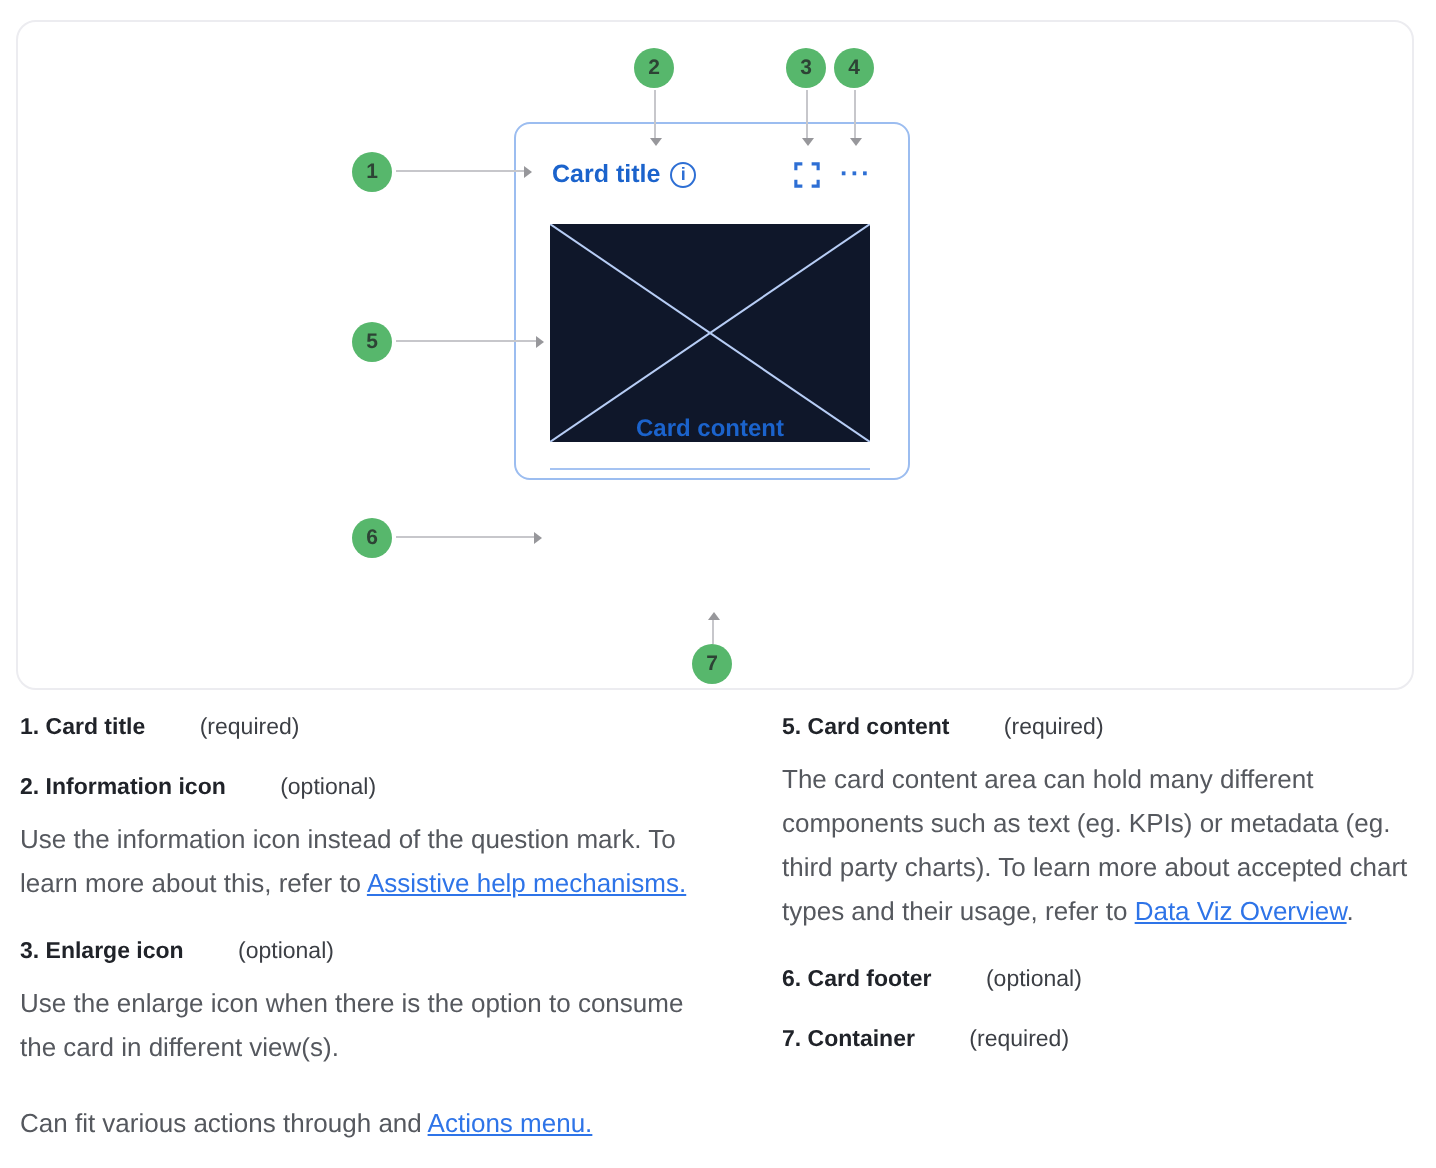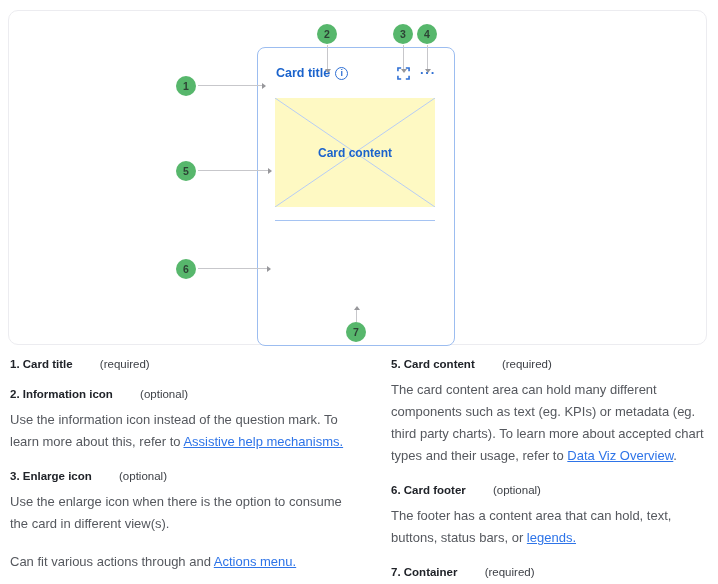--- a/index.html
+++ b/index.html
@@ -5,39 +5,39 @@
   * { box-sizing: border-box; margin: 0; padding: 0; }
   html,body { background:#ffffff; width:718px; }
   body { font-family:"Liberation Sans", sans-serif; color:#55585e; }
 
   
   .panel {
     position:relative; margin:10px 0 0 8px; width:699px; height:335px;
     border:1px solid #ececf0; border-radius:10px; background:#ffffff;
   }
   .card {
-    position:absolute; left:248px; top:36px; width:198px; height:299px;
+    position:absolute; left:248px; top:50px; width:198px; height:179px;
     border:1px solid #9cbdf0; border-radius:8px; background:#ffffff;
   }
   .card-header {
     position:absolute; left:18px; right:18px; top:16px; height:18px;
     display:flex; justify-content:space-between; align-items:center;
   }
   .card-title-wrap { display:flex; align-items:center; gap:5px; }
   .card-title { font-size:12.5px; font-weight:bold; color:#1b63cc; }
   .info-icon {
     width:13px; height:13px; border:1.2px solid #2e6fd4; border-radius:50%;
     color:#2e6fd4; font-size:9px; font-weight:bold; line-height:11px;
     display:inline-flex; align-items:center; justify-content:center;
   }
   .card-actions { display:flex; align-items:center; gap:10px; }
   .overflow-icon { color:#2e6fd4; font-size:13px; font-weight:bold; letter-spacing:1px; line-height:10px; }
   .ph-box {
-    position:absolute; background:#fef9c3;
-    display:flex; align-items:center; justify-content:center; overflow:hidden;
+    position:absolute; background:#0f172a;
+    display:flex; align-items:flex-end; justify-content:center; overflow:hidden;
   }
   .ph-content { left:17px; top:50px; width:160px; height:109px; }
   .ph-footer  { left:17px; top:193px; width:160px; height:35px; }
   .ph-box .cross { position:absolute; left:0; top:0; width:100%; height:100%; }
   .ph-box .cross line { stroke:#b7cdf5; stroke-width:1; }
   .ph-label { position:relative; font-size:12px; font-weight:bold; color:#1b63cc; }
   .divider { position:absolute; left:17px; top:172px; width:160px; height:1px; background:#a5c3f2; }
 
   
   .callout {
@@ -148,21 +148,20 @@
   <div class="col">
     <div class="item">
       <h4><b>5. Card content</b>
           <span class="qual">(required)</span></h4>
       <p><span>The card content area can hold many different components such as text (eg. KPIs) or metadata (eg. third party charts). To learn more about accepted chart types and their usage, refer to </span><a>Data Viz Overview</a><span>.</span></p>
     </div>
 
     <div class="item">
       <h4><b>6. Card footer</b>
           <span class="qual">(optional)</span></h4>
-      <p><span>The footer has a content area that can hold, text, buttons, status bars, or </span><a>legends.</a><span></span></p>
     </div>
 
     <div class="item">
       <h4><b>7. Container</b>
           <span class="qual">(required)</span></h4>
 
     </div>
   </div>
 </div>
 

